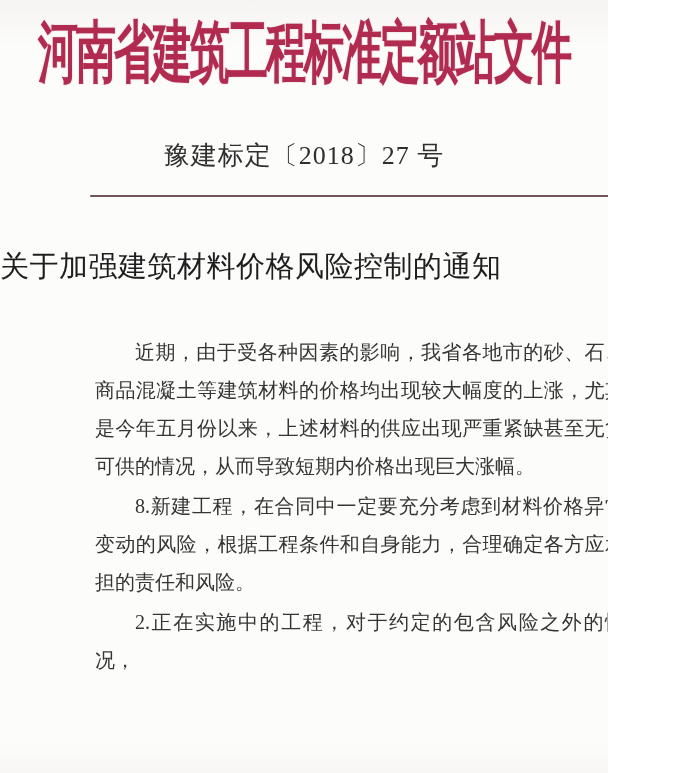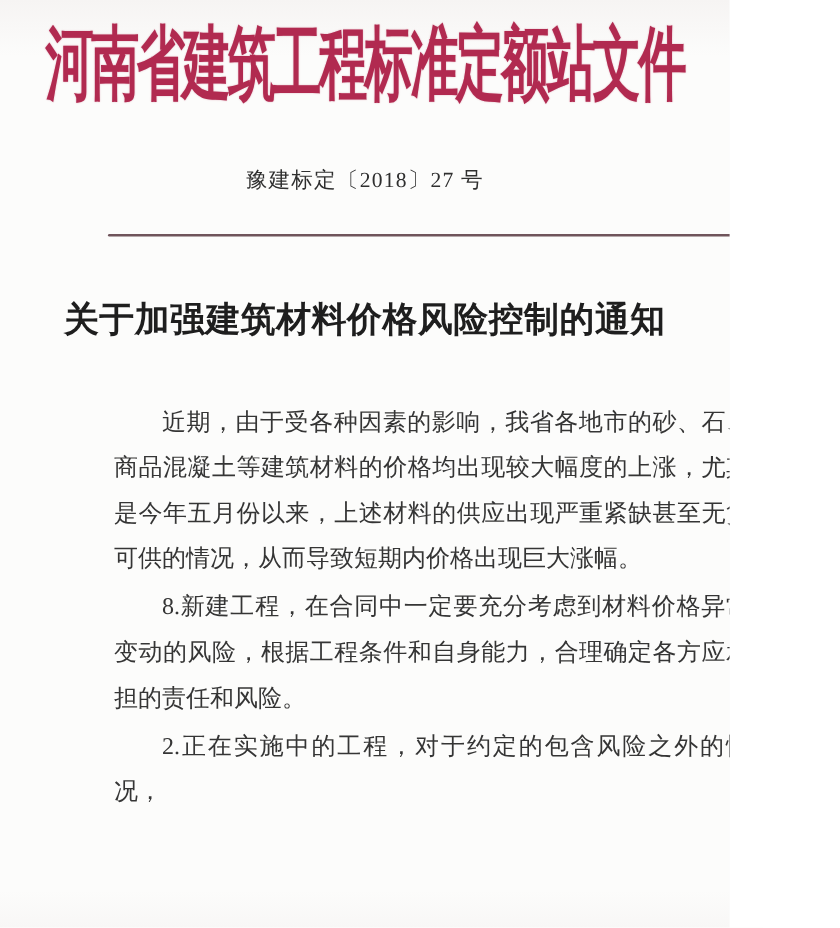--- a/index.html
+++ b/index.html
@@ -37,41 +37,40 @@
     transform-origin: top center;
     white-space: nowrap;
     text-shadow: 0 0 1px rgba(177, 42, 80, 0.45);
   }
   .doc-number {
     position: absolute;
     top: 138px;
     left: 0;
     width: 100%;
     text-align: center;
-    font-size: 18px;
+    font-size: 26px;
     letter-spacing: 1px;
     color: #2f2f2f;
   }
   .divider {
     position: absolute;
     top: 195px;
     left: 90px;
     width: 547px;
     height: 2px;
     background: #6f545b;
     border-radius: 1px;
   }
   .doc-title {
     position: absolute;
     top: 247px;
     left: 0;
     width: 100%;
-    text-align: center;
     font-size: 29px;
-    font-weight: bold;
+    font-weight: normal;
     color: #1e1e1e;
     letter-spacing: 0.5px;
     white-space: nowrap;
   }
   .body-text {
     position: absolute;
     top: 333px;
     left: 95px;
     width: 530px;
     font-size: 20px;

